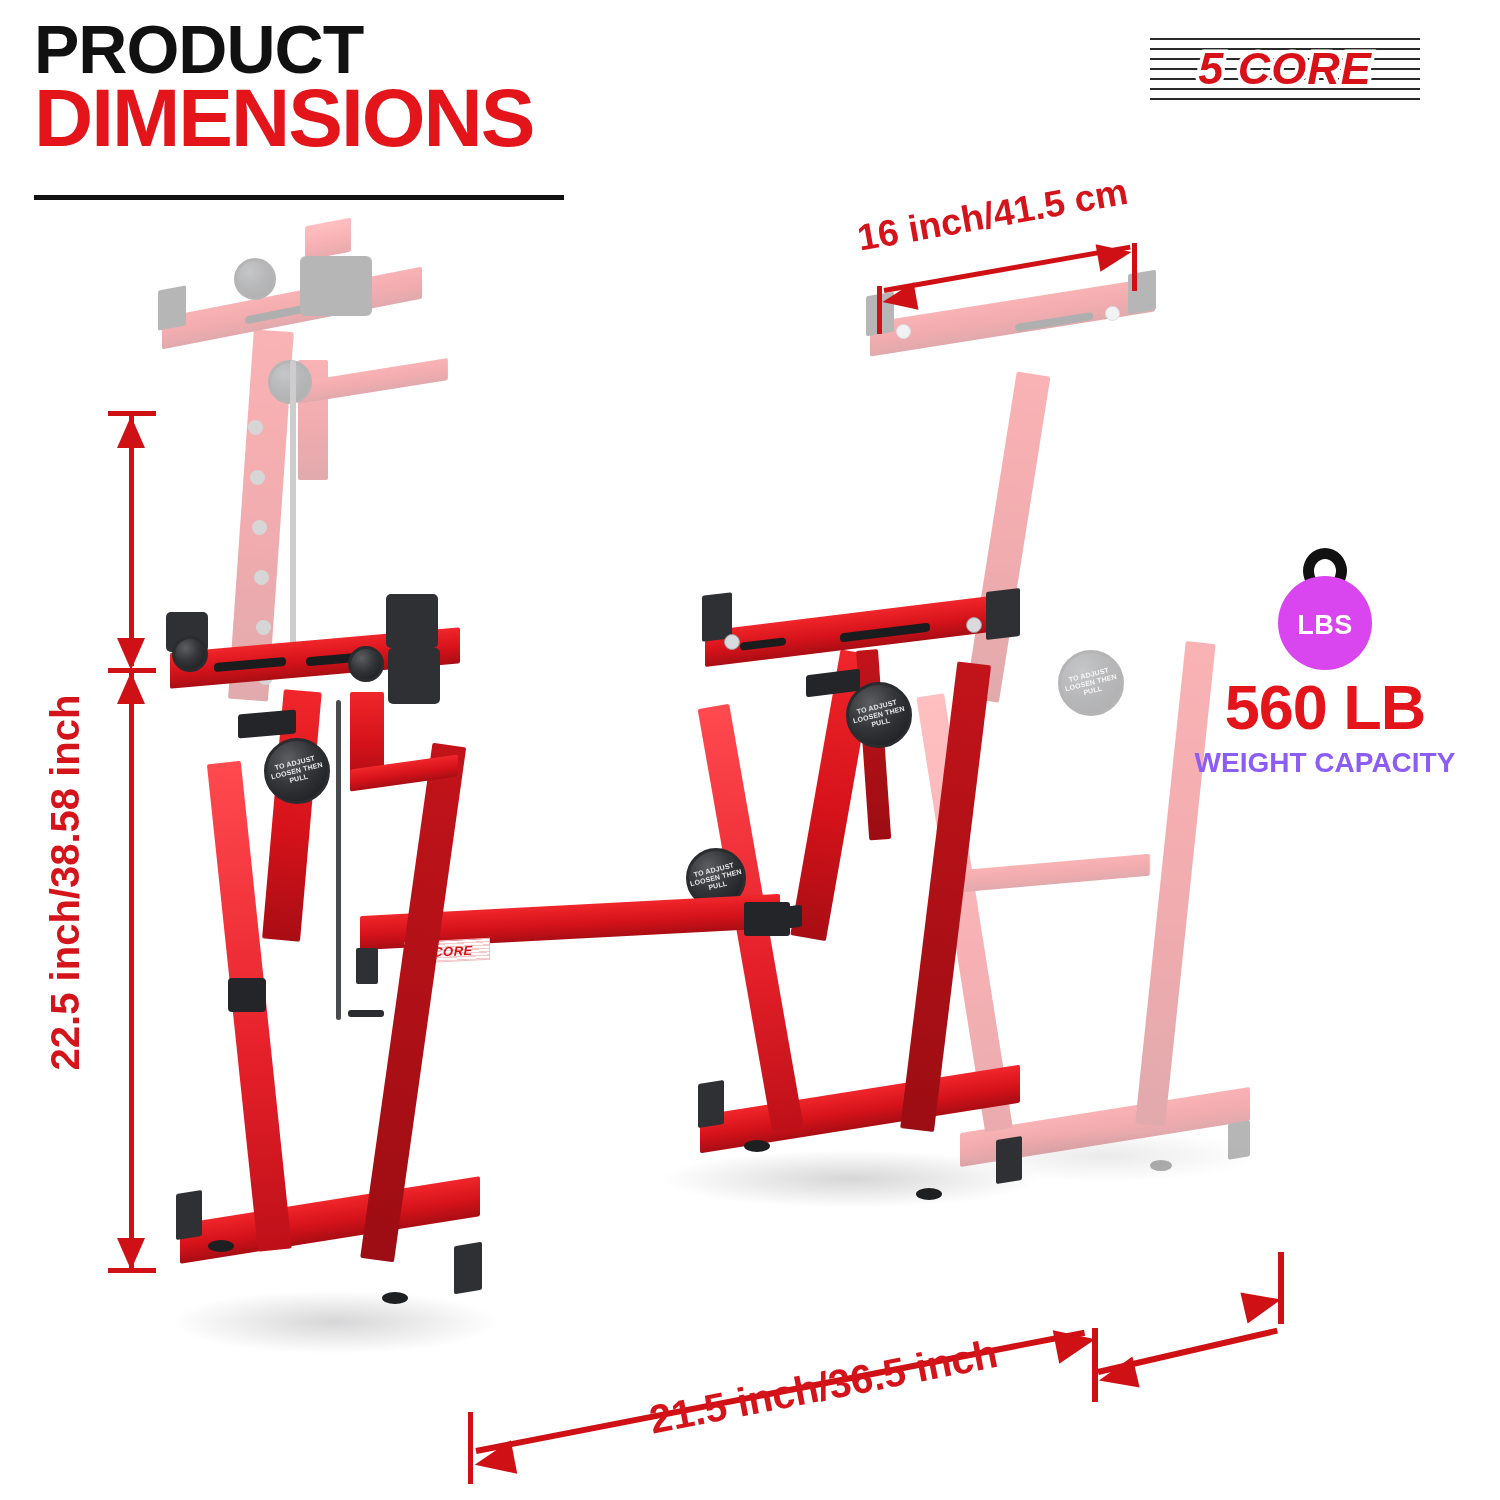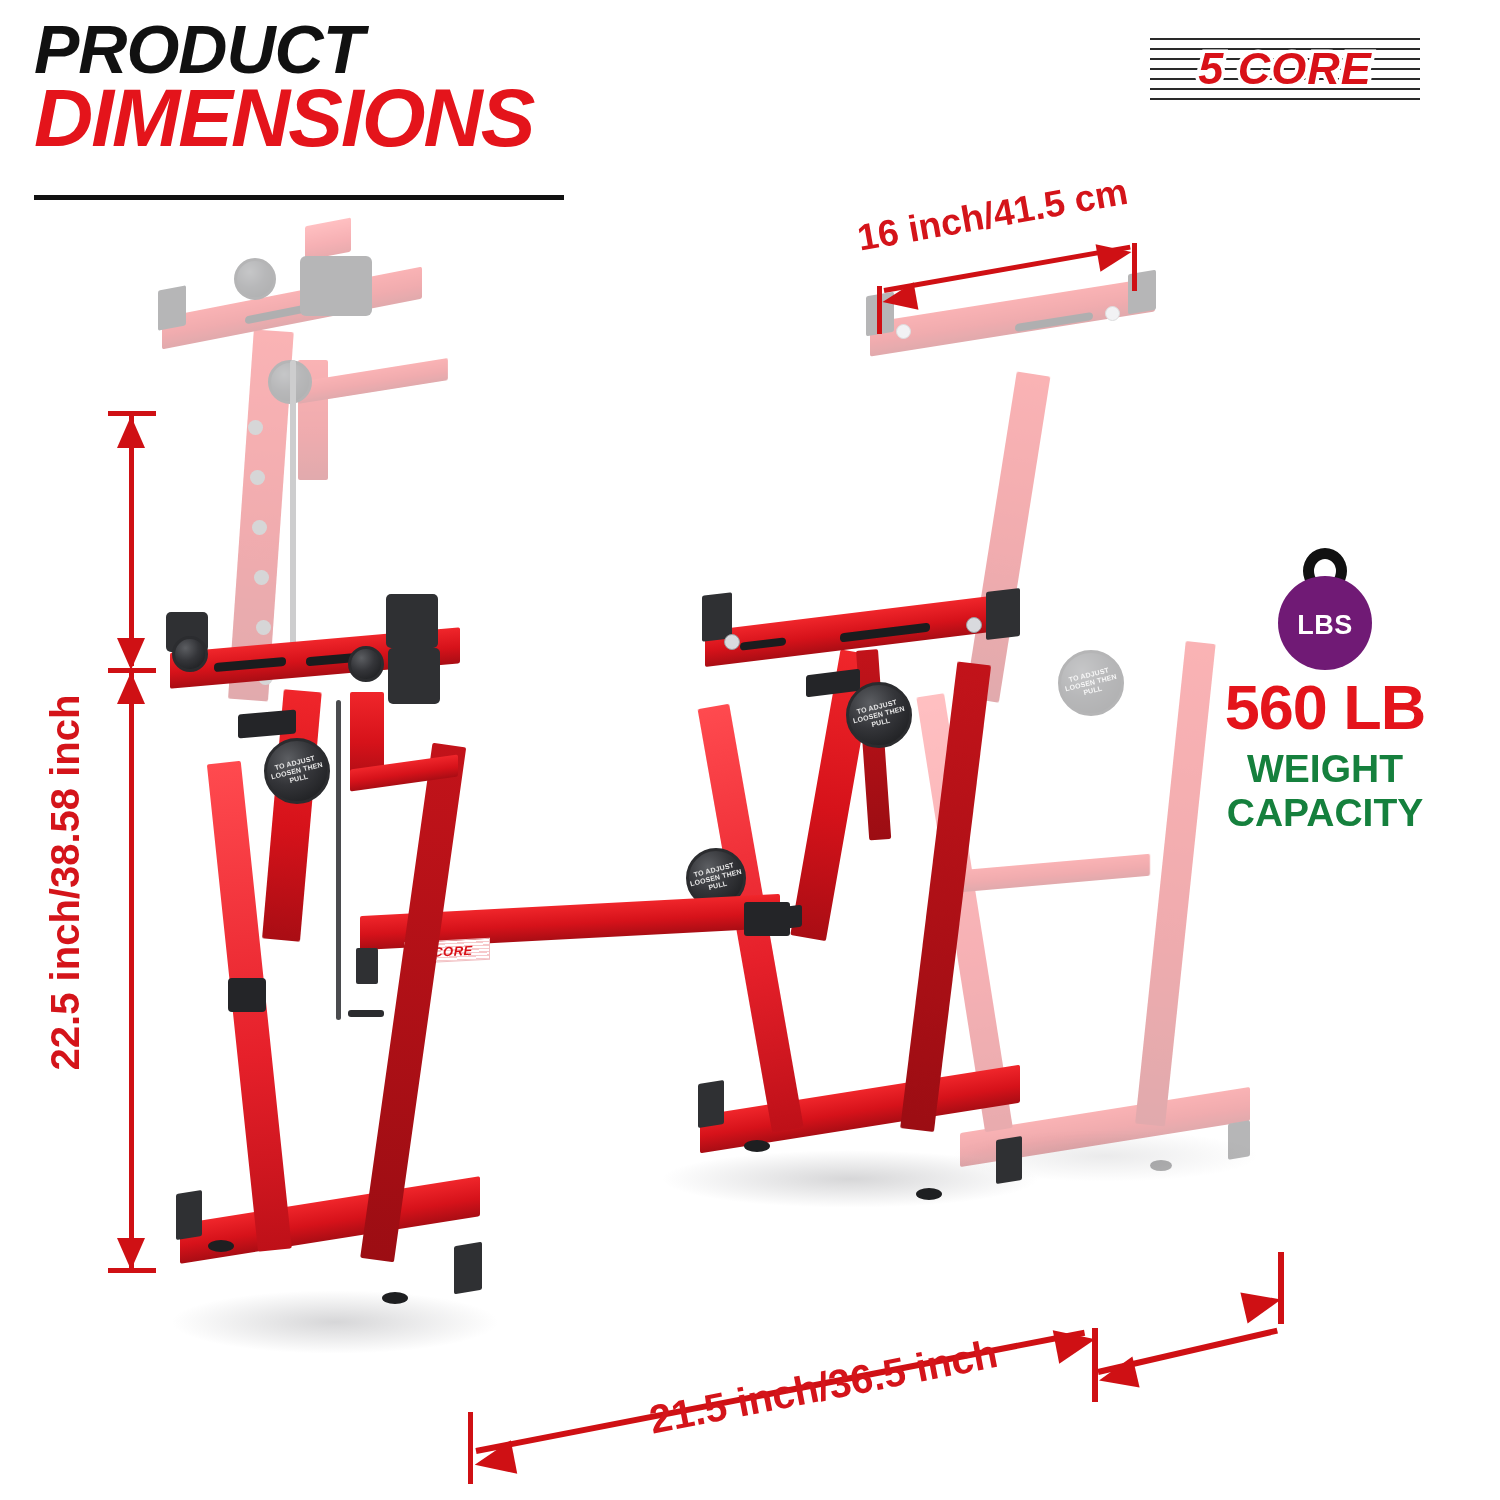--- a/index.html
+++ b/index.html
@@ -2,21 +2,21 @@
 <html><head>
 <meta charset="utf-8">
 <style>
   * { box-sizing: border-box; margin: 0; padding: 0; }
   html, body { width: 1500px; height: 1500px; background: #ffffff; }
   body { font-family: "Liberation Sans", sans-serif; overflow: hidden; }
 
   #page { position: relative; width: 1500px; height: 1500px; background: #fff; }
 
   
-  .title-block { position: absolute; left: 34px; top: 16px; font-style: italic; }
+  .title-block { position: absolute; left: 34px; top: 16px; }
   .title-line1 {
     font-size: 68px; font-weight: bold; color: #111111;
     letter-spacing: -1px; line-height: 0.98;
   }
   .title-line2 {
     font-size: 82px; font-weight: bold; color: #E4141B;
     letter-spacing: -2px; line-height: 0.95; margin-top: -4px;
   }
   .title-rule {
     width: 530px; height: 5px; background: #111; margin-top: 38px;
@@ -89,29 +89,29 @@
   
   .weight-badge { position: absolute; left: 1170px; top: 548px; width: 310px; text-align: center; }
   .kettle { position: relative; width: 100px; height: 112px; margin: 0 auto; }
   .kettle-handle {
     position: absolute; left: 50%; top: 0; transform: translateX(-50%);
     width: 44px; height: 46px; border: 11px solid #111; border-radius: 50%;
     background: transparent;
   }
   .kettle-ball {
     position: absolute; left: 50%; top: 28px; transform: translateX(-50%);
-    width: 94px; height: 94px; border-radius: 50%; background: #701a75;
+    width: 94px; height: 94px; border-radius: 50%; background: #d946ef;
     display: flex; align-items: center; justify-content: center;
   }
   .kettle-ball span {
     color: #fff; font-size: 27px; font-weight: bold; letter-spacing: 0.5px;
     margin-top: 4px;
   }
   .cap-value { font-size: 63px; font-weight: bold; color: #E4141B; letter-spacing: -1px; margin-top: 16px; line-height: 1; }
-  .cap-sub { font-size: 39px; font-weight: bold; color: #15803d; letter-spacing: 0px; margin-top: 8px; }
+  .cap-sub { font-size: 28px; font-weight: bold; color: #8b5cf6; letter-spacing: 0px; margin-top: 8px; }
 </style>
 </head>
 <body>
 
 <div id="page">
 
   <div class="title-block">
     <div class="title-line1">PRODUCT</div>
     <div class="title-line2">DIMENSIONS</div>
     <div class="title-rule"></div>

